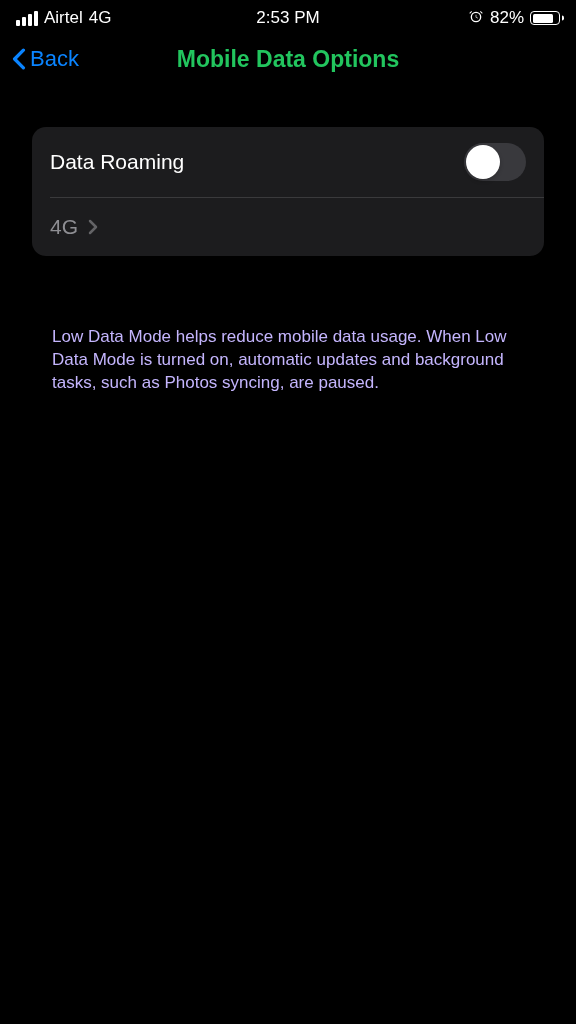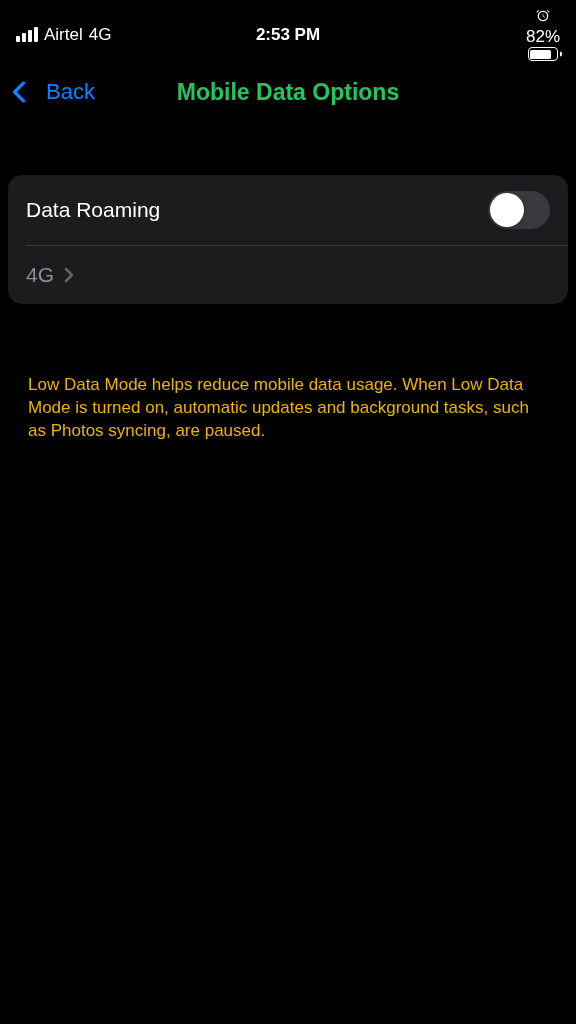--- a/index.html
+++ b/index.html
@@ -47,26 +47,26 @@
       font-weight: 500;
     }
     .network-type {
       font-size: 17px;
       font-weight: 500;
     }
     .status-center {
       position: absolute;
       left: 50%;
       transform: translateX(-50%);
-      font-weight: 700;
+      font-weight: 400;
     }
     .status-right {
       display: flex;
       align-items: center;
-      flex-direction: column;
+      gap: 6px;
     }
     .alarm-icon {
       font-size: 15px;
     }
     .battery-pct {
       font-size: 17px;
       font-weight: 500;
     }
     .battery-icon {
       width: 30px;
@@ -97,40 +97,40 @@
     }
     .nav-bar {
       display: flex;
       align-items: center;
       padding: 12px 12px 18px 12px;
       position: relative;
     }
     .back-btn {
       display: flex;
       align-items: center;
-      gap: 20px;
+      gap: 4px;
       color: #0a84ff;
       font-size: 22px;
       font-weight: 400;
     }
     .chevron-left {
       width: 14px;
       height: 22px;
     }
     .nav-title {
       position: absolute;
       left: 50%;
       transform: translateX(-50%);
       font-size: 23px;
       font-weight: 700;
       color: #22c55e;
     }
     .content {
-      padding: 0 8px;
-      margin-top: 52px;
+      padding: 0 32px;
+      margin-top: 37px;
     }
     .settings-group {
       background: #1c1c1e;
       border-radius: 14px;
       overflow: hidden;
     }
     .settings-row {
       display: flex;
       justify-content: space-between;
       align-items: center;
@@ -190,21 +190,21 @@
     .toggle.on .toggle-knob {
       left: 26px;
     }
     .group-gap {
       height: 58px;
     }
     .footer-text {
       padding: 12px 20px;
       font-size: 17px;
       line-height: 1.35;
-      color: #eab308;
+      color: #c4b5fd;
     }
   </style>
 </head>
 <body>
 
 <div class="status-bar">
   <div class="status-left">
     <div class="signal-bars">
       <div class="bar"></div>
       <div class="bar"></div>

